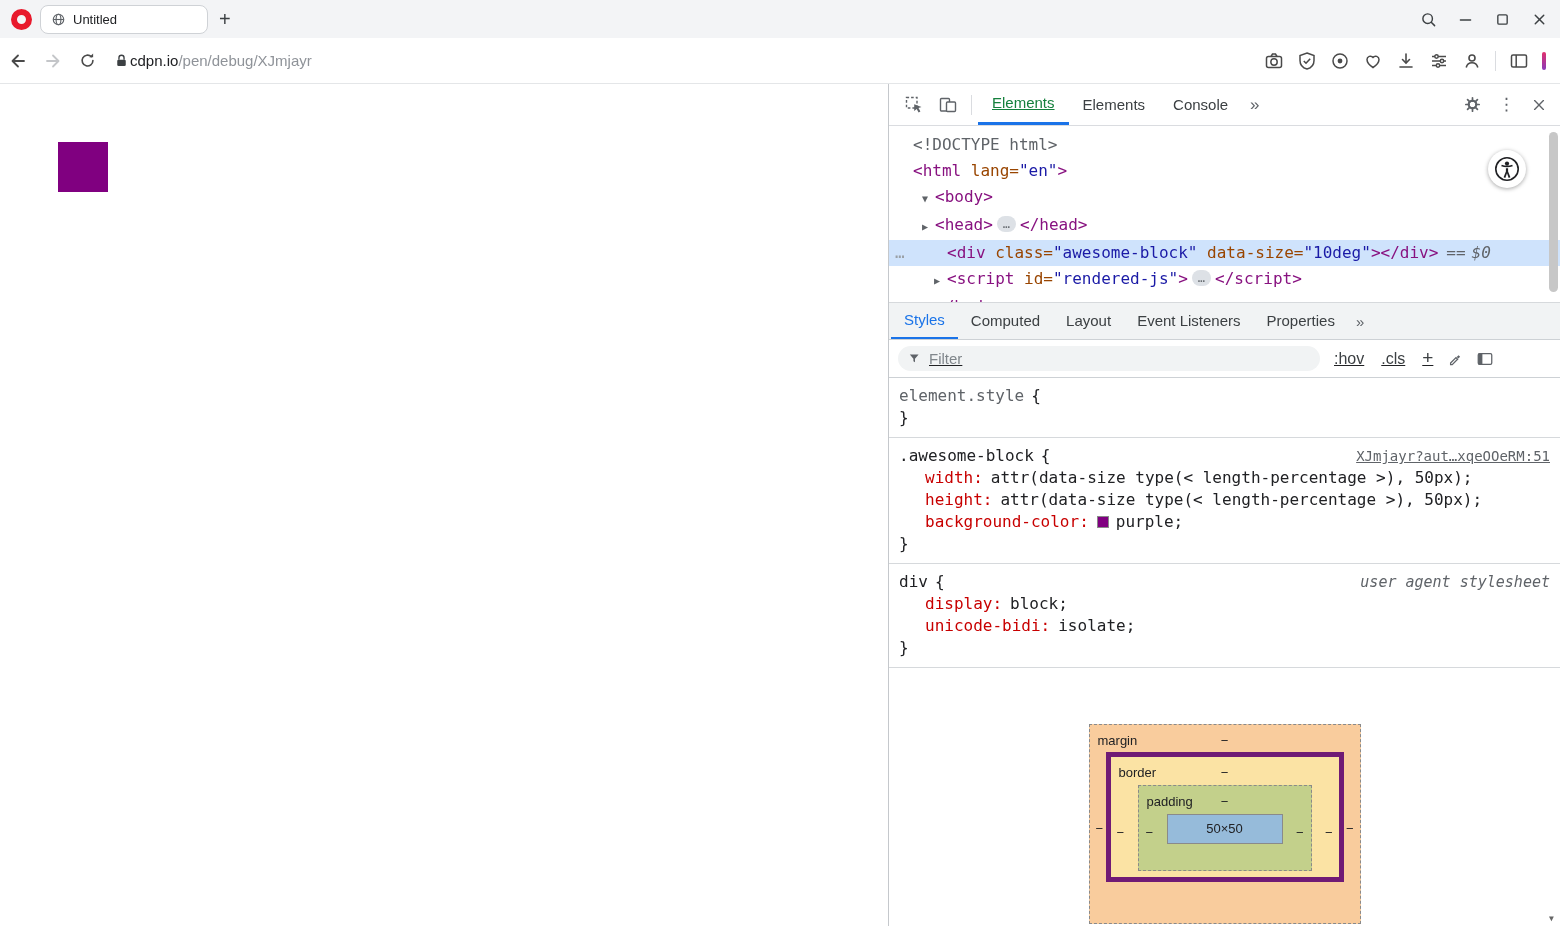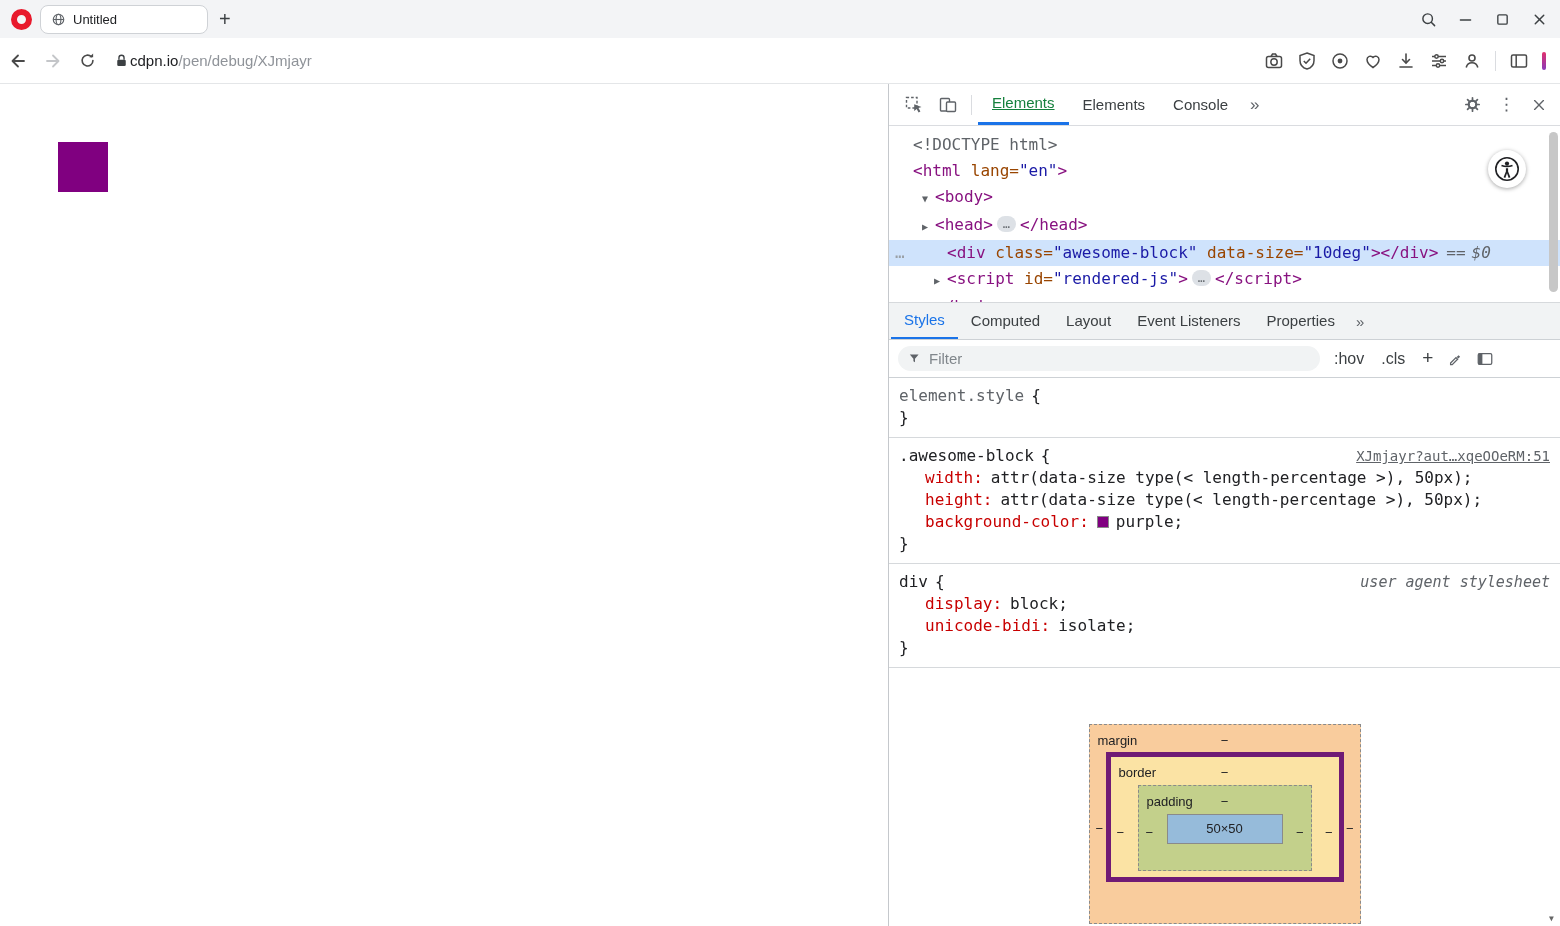--- a/index.html
+++ b/index.html
@@ -74,21 +74,21 @@
   .crumb.active { background:#cfe0f7; }
 
   
   .stabs { height:38px; background:#f1f3f4; border-top:1px solid #d6d9dc; border-bottom:1px solid #cdd1d5;
            display:flex; align-items:center; font-size:15px; color:#3c4043; padding-left:2px; }
   .stab { padding:0 13px; height:36px; line-height:36px; }
   .stab.active { color:#1a73e8; border-bottom:2px solid #1a73e8; line-height:34px; }
   .smore { font-size:15px; color:#5f6368; padding:0 8px; }
 
   
-  .frow { height:38px; border-bottom:1px solid #cdd1d5; display:flex; align-items:center; padding:0 9px; gap:11px; }
+  .frow { height:38px; border-bottom:1px solid #cdd1d5; display:flex; align-items:center; padding:0 9px; gap:11px;text-decoration:underline; }
   .finput { width:422px; height:25px; background:#f1f3f4; border-radius:13px; display:flex; align-items:center; gap:6px; padding:0 6px 0 9px; }
   .finput input { flex:1; border:0; background:transparent; outline:none; font-family:"Liberation Sans",sans-serif; font-size:15px; color:#202124; }
   .finput input::placeholder { color:#80868b; }
   .ftxt { font-size:16px; color:#3c4043; padding:2px 3px; }
   .fplus { font-size:19px; color:#3c4043; padding:0 3px 2px; }
 
   
   .sbody { flex:1; position:relative; overflow:hidden; font-family:"DejaVu Sans Mono",monospace; font-size:16px; line-height:22px; color:#202124; }
   .sec { padding:7px 10px 8px; border-bottom:1px solid #d6d9dc; }
   .sline { white-space:pre; }

